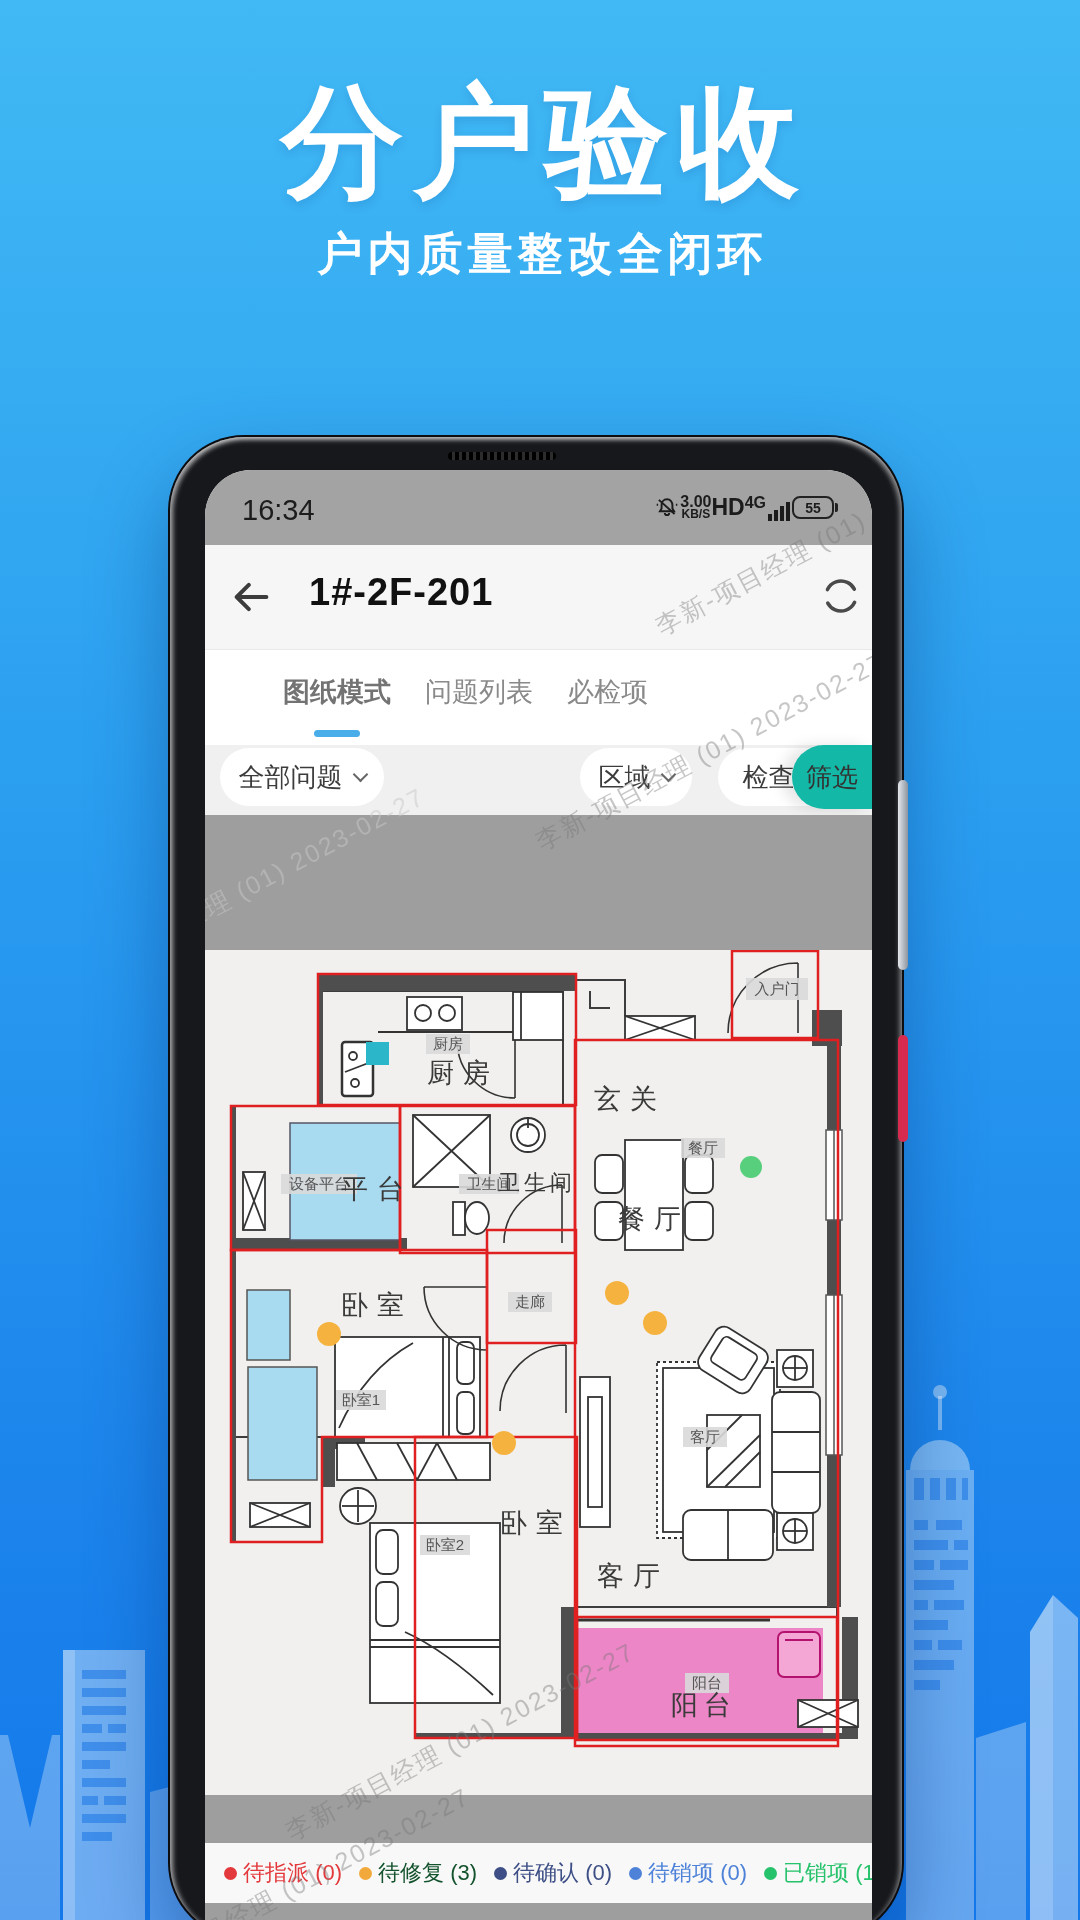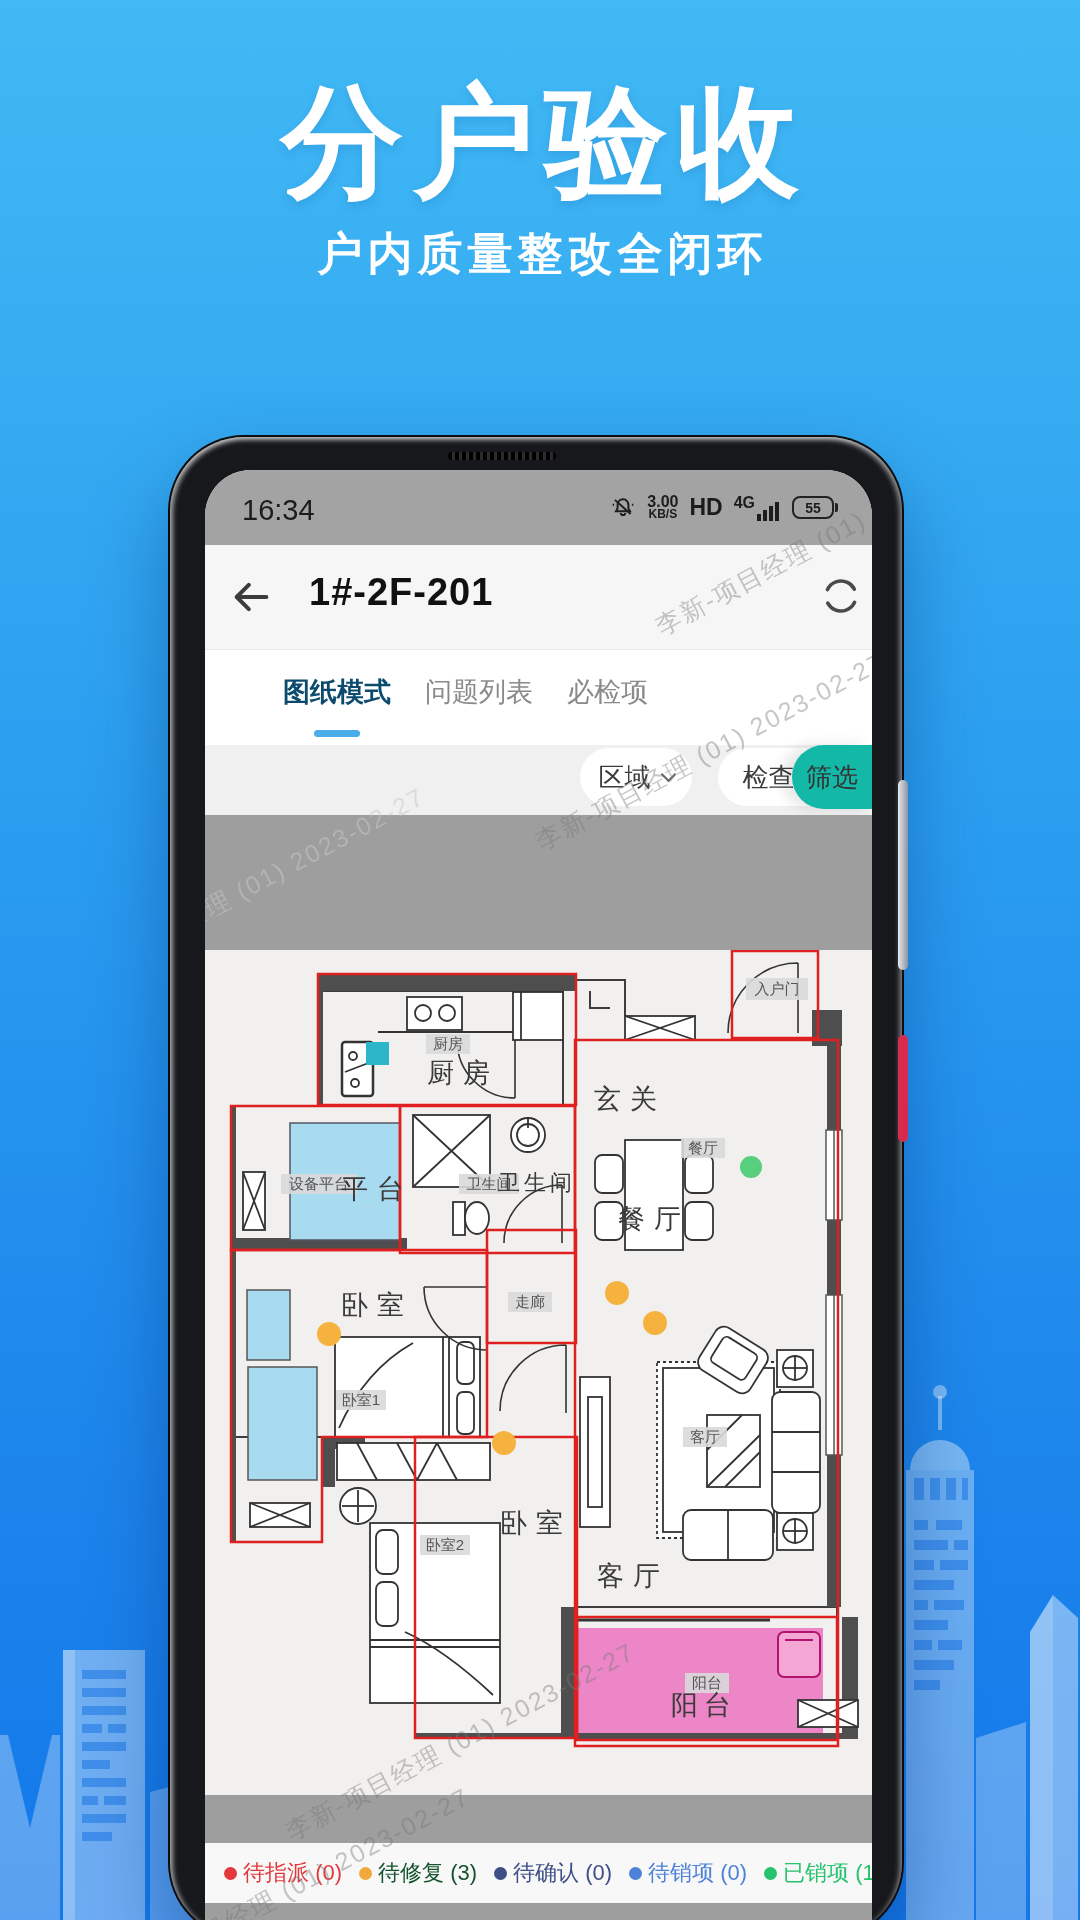--- a/index.html
+++ b/index.html
@@ -32,42 +32,42 @@
   .btn-volume { top:343px; height:190px; background:linear-gradient(90deg,#e4e8ee,#8d949d); }
   .btn-power  { top:598px; height:107px; background:linear-gradient(90deg,#f06, #c2244a); background:#d62a4e; }
 
   .screen { position:absolute; left:35px; top:33px; width:667px; height:1460px;
     background:#ffffff; border-radius:46px 46px 0 0; overflow:hidden; }
 
   
   .statusbar { position:absolute; top:0; left:0; width:100%; height:75px; background:#a3a3a3;
     display:flex; align-items:center; color:#1c1c1c; }
   .sb-time { position:absolute; left:37px; top:24px; font-size:29px; font-weight:500; }
-  .sb-right { position:absolute; right:38px; top:0; height:75px; display:flex; align-items:center; gap:11px; }
+  .sb-right { position:absolute; right:38px; top:0; height:75px; display:flex; align-items:center; }
   .sb-speed { text-align:center; line-height:0.95; font-weight:700; }
   .sb-speed .v { font-size:16px; } .sb-speed .u { font-size:12px; }
   .sb-hd { font-size:23px; font-weight:600; }
   .sb-net { display:flex; align-items:flex-end; gap:2px; }
   .sb-net .g { font-size:16px; font-weight:700; margin-bottom:10px; }
   .battery { width:42px; height:23px; border:2.5px solid #222; border-radius:8px;
     font-size:14px; font-weight:600; display:flex; align-items:center; justify-content:center; position:relative;text-align:center; }
   .battery::after { content:""; position:absolute; right:-6px; top:5px; width:3px; height:9px; background:#222; border-radius:0 2px 2px 0; }
 
   
   .navbar { position:absolute; top:75px; left:0; width:100%; height:105px; background:#f6f6f6;
     border-bottom:1px solid #e9e9e9; }
   .nav-back { position:absolute; left:24px; top:30px; width:44px; height:44px; }
   .nav-title { position:absolute; left:104px; top:26px; font-size:38px; font-weight:700; color:#111; letter-spacing:1px; }
   .nav-refresh { position:absolute; right:8px; top:28px; width:46px; height:46px; }
 
   
   .tabs { position:absolute; top:180px; left:0; width:100%; height:95px; background:#fff;
     display:flex; padding-left:78px; gap:34px; }
   .tab { position:relative; padding-top:24px; font-size:27px; color:#8a8a8a; }
-  .tab.active { color:#0c4a6e; font-weight:700; }
+  .tab.active { color:#737373; font-weight:700; }
   .tab.active::after { content:""; position:absolute; left:50%; transform:translateX(-50%);
     bottom:8px; width:46px; height:7px; border-radius:4px; background:#49ade9; }
 
   
   .chips { position:absolute; top:275px; left:0; width:100%; height:70px; background:#f0f0f0; }
   .chip { position:absolute; top:3px; height:58px; background:#fff; border-radius:29px;
     display:flex; align-items:center; justify-content:center; font-size:26px; color:#3c3c3c; }
   .chev { display:inline-block; width:11px; height:11px; border:solid #666; border-width:0 2.5px 2.5px 0;
     transform:rotate(45deg); margin-left:12px; margin-bottom:5px; }
   .chip1 { left:15px;  width:164px; }
@@ -203,20 +203,24 @@
         </svg>
       </div>
 
       <div class="tabs">
         <div class="tab active">图纸模式</div>
         <div class="tab">问题列表</div>
         <div class="tab">必检项</div>
       </div>
 
       <div class="chips">
+        <div class="chip chip1">
+          <span>全部问题</span>
+            <span class="chev"></span>
+        </div>
         <div class="chip chip3">
           <span>区域</span>
             <span class="chev"></span>
         </div>
         <div class="chip chip4">
           <span>检查项</span>
             <span class="chev"></span>
         </div>
         <div class="chip-filter">筛选</div>
       </div>

